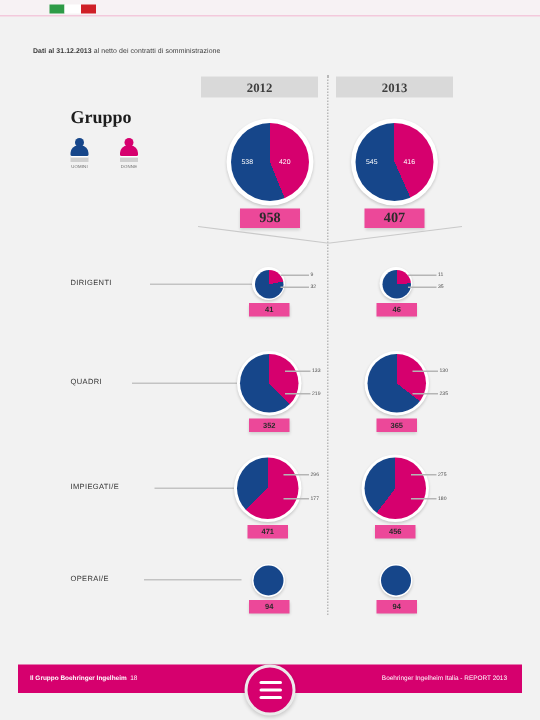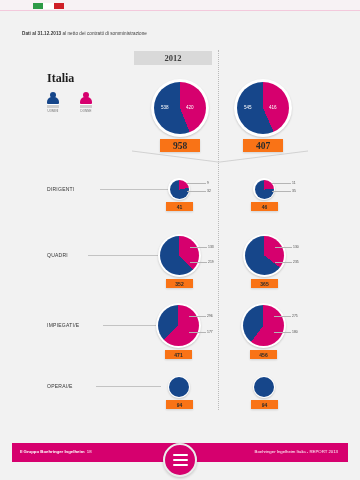--- a/index.html
+++ b/index.html
@@ -85,21 +85,21 @@
     border-radius: 50%;
     background: #ffffff;
     box-shadow: 0 1px 2px rgba(0,0,0,0.18);
     display: flex; align-items: center; justify-content: center;
   }
   .chart .pie { border-radius: 50%; }
 
   
   .total {
     position: absolute;
-    background: #f97316;
+    background: #ec4899;
     box-shadow: 0 1px 2px rgba(0,0,0,0.14);
     display: flex; align-items: center; justify-content: center;
     font-weight: bold; color: #2b2b2b;
   }
   .total.big { font-size: 9.5px; font-family: "Liberation Serif", serif; }
   .total.small { font-size: 5px; }
 
   
   .vlabel {
     position: absolute; font-size: 3.4px; color: #4a4a4a; white-space: nowrap;
@@ -152,23 +152,24 @@
       <i class="w"></i>
       <i class="r"></i>
     </div>
   </div>
 
   <div class="subtitle">
     <b>Dati al 31.12.2013</b><span> al netto dei contratti di somministrazione</span>
   </div>
 
   <div class="yearhdr" id="yh2012">2012</div>
+  <div class="yearhdr" id="yh2013">2013</div>
   <div class="vdiv"></div>
 
-  <div class="sect-title" id="t-genere">Italia</div>
+  <div class="sect-title" id="t-genere">Gruppo</div>
 
   <div class="legend">
     <div class="item">
       <div class="ic m">
         <span class="head"></span>
         <span class="body"></span>
         <span class="base"></span>
       </div>
       <div class="lbl">UOMINI</div>
     </div>

